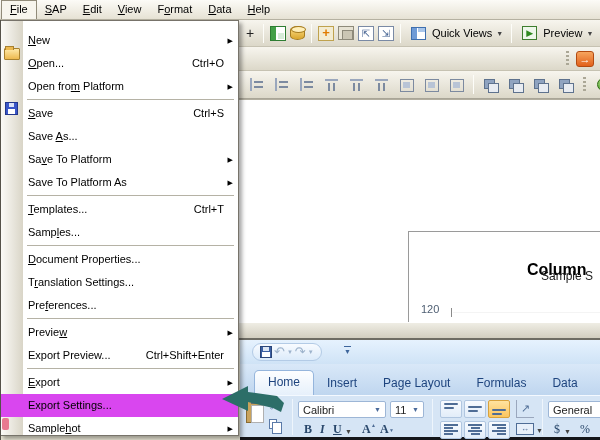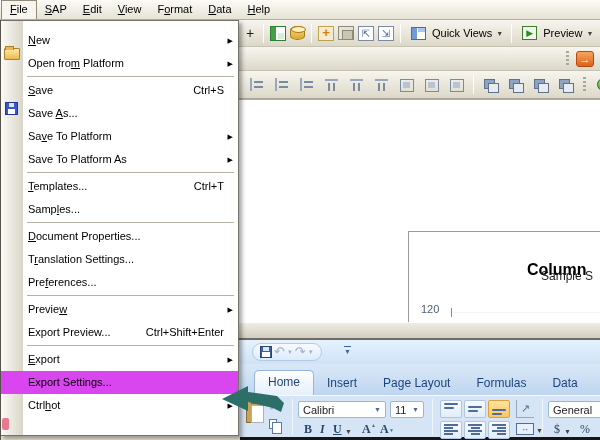--- a/index.html
+++ b/index.html
@@ -317,40 +317,41 @@
   </div>
 
   <div class="menu-panel">
     <div class="menu-strip">
       <span class="i-folder"></span>
       <span class="i-disk"></span>
       <span class="i-snap"></span>
     </div>
     <div class="menu-items" id="file-menu-items">
         <div class="menu-item"><span></span><u>N</u><span>ew</span><span class="mi-arrow">▶</span></div>
+        <div class="menu-item"><span></span><u>O</u><span>pen...</span><span class="mi-shortcut">Ctrl+O</span></div>
         <div class="menu-item"><span>Open fro</span><u>m</u><span> Platform</span><span class="mi-arrow">▶</span></div>
         <div class="menu-sep"></div>
         <div class="menu-item"><span></span><u>S</u><span>ave</span><span class="mi-shortcut">Ctrl+S</span></div>
         <div class="menu-item"><span>Save </span><u>A</u><span>s...</span></div>
         <div class="menu-item"><span>Sa</span><u>v</u><span>e To Platform</span><span class="mi-arrow">▶</span></div>
         <div class="menu-item"><span>Save To Platform As</span><u></u><span></span><span class="mi-arrow">▶</span></div>
         <div class="menu-sep"></div>
         <div class="menu-item"><span></span><u>T</u><span>emplates...</span><span class="mi-shortcut">Ctrl+T</span></div>
         <div class="menu-item"><span>Samp</span><u>l</u><span>es...</span></div>
         <div class="menu-sep"></div>
         <div class="menu-item"><span></span><u>D</u><span>ocument Properties...</span></div>
         <div class="menu-item"><span>T</span><u>r</u><span>anslation Settings...</span></div>
         <div class="menu-item"><span>Pre</span><u>f</u><span>erences...</span></div>
         <div class="menu-sep"></div>
         <div class="menu-item"><span>Previe</span><u>w</u><span></span><span class="mi-arrow">▶</span></div>
         <div class="menu-item"><span>Export Preview...</span><u></u><span></span><span class="mi-shortcut">Ctrl+Shift+Enter</span></div>
         <div class="menu-sep"></div>
         <div class="menu-item"><span></span><u>E</u><span>xport</span><span class="mi-arrow">▶</span></div>
         <div class="menu-item hl"><span>Export Settings...</span><u></u><span></span></div>
-        <div class="menu-item"><span>Ctrl</span><u>h</u><span>ot</span><span class="mi-arrow">▶</span></div>
+        <div class="menu-item"><span>Sample</span><u>h</u><span>ot</span><span class="mi-arrow">▶</span></div>
       </div>
   </div>
 
   <svg class="pointer" width="75" height="36" viewBox="0 0 75 36">
     <polygon points="7,17 33,4 33,10 62,14 69,21 66,30 58,26 33,20 33,29" fill="#2c6e68"></polygon>
   </svg>
 
   <div class="left-edge"></div>
 </div>
 

